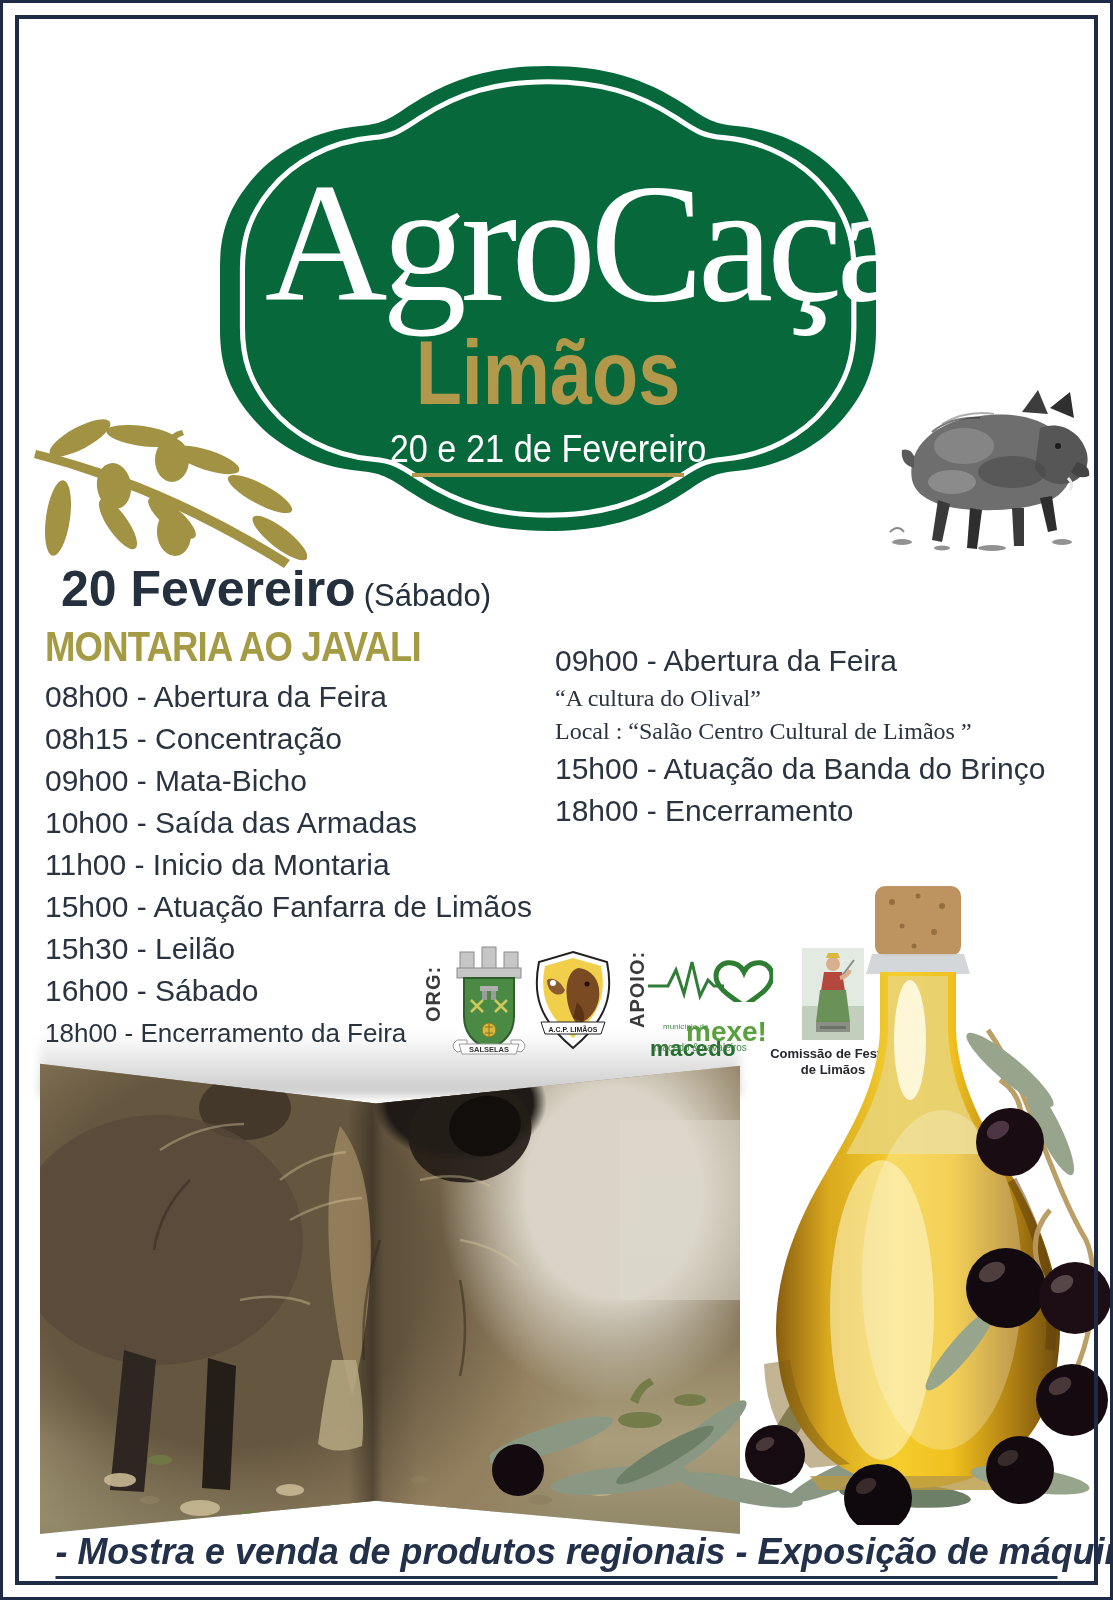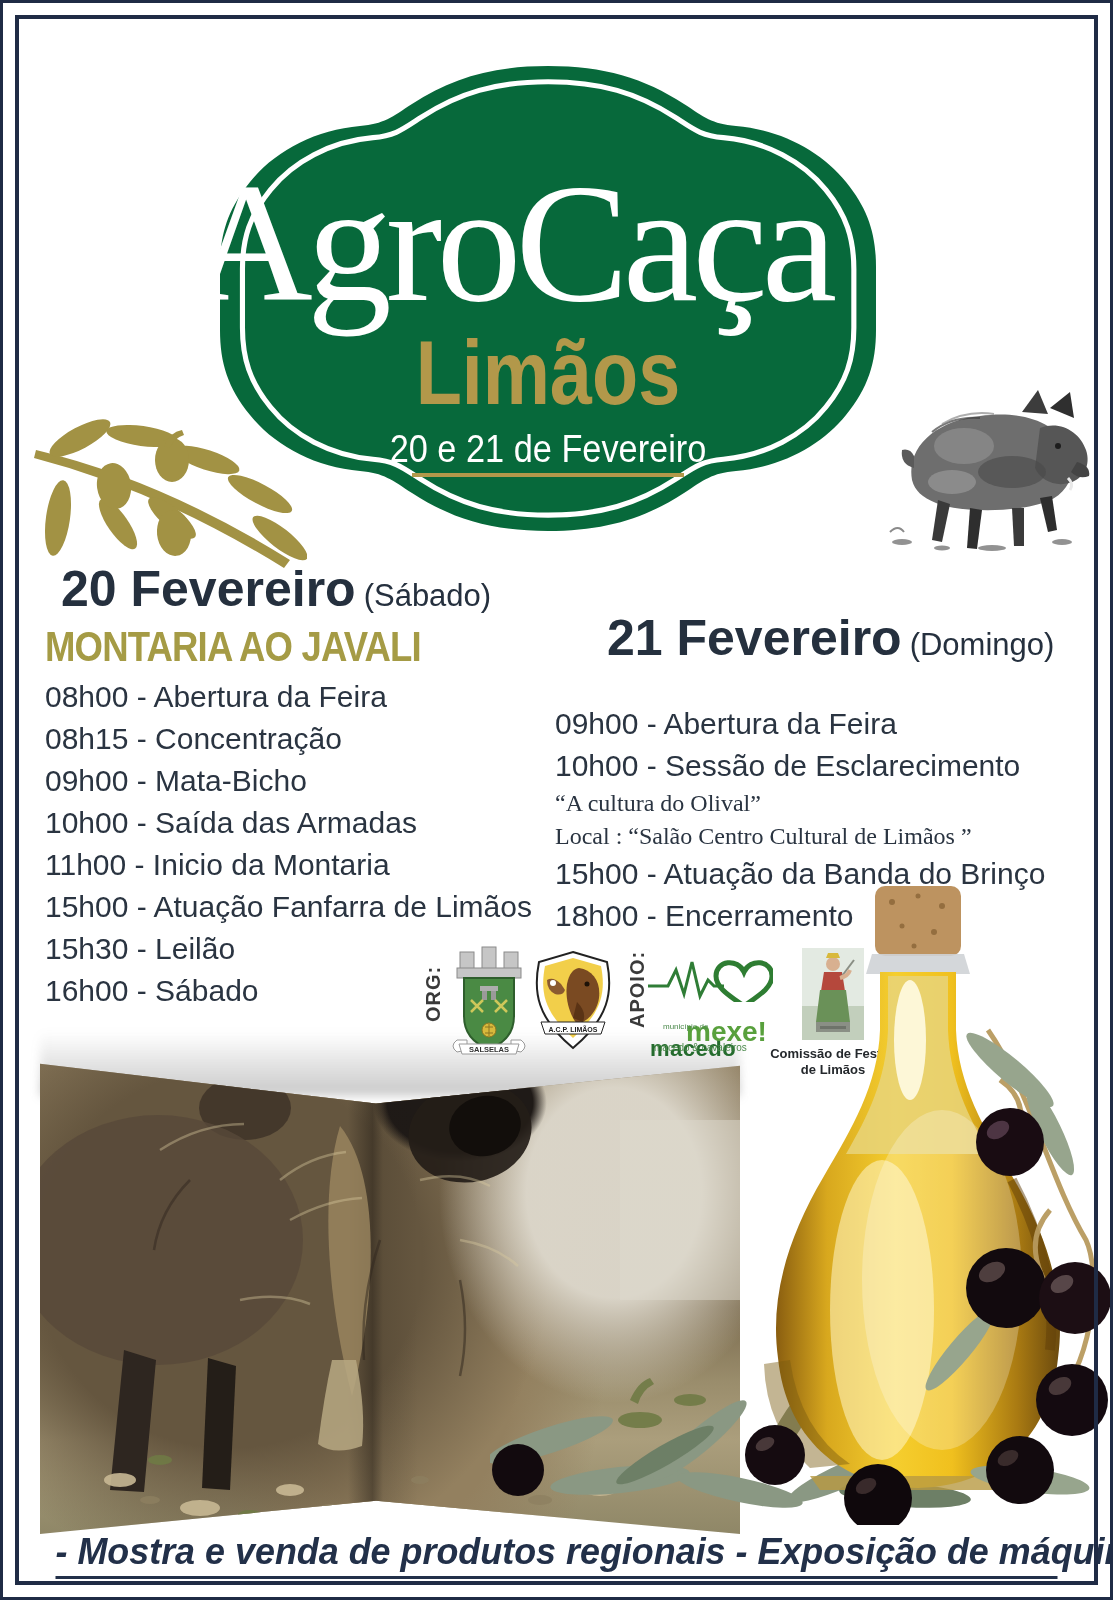--- a/index.html
+++ b/index.html
@@ -16,21 +16,21 @@
     position:relative;width:1113px;height:1600px;background:#fff;overflow:hidden;
     font-family:"Liberation Sans",sans-serif;color:var(--ink);
   }
   .frame-outer{position:absolute;inset:0;border:3px solid var(--frame-navy);pointer-events:none;z-index:50;}
   .frame-inner{position:absolute;inset:15px;border:4px solid var(--frame-navy);pointer-events:none;z-index:50;}
 
   
   .badge{position:absolute;left:190px;top:62px;width:716px;height:473px;z-index:2;}
   .badge svg{position:absolute;inset:0;}
   .badge-title{
-    position:absolute;top:96px;left:0;width:100%;text-align:left;
+    position:absolute;top:96px;left:0;width:100%;text-align:right;
     font-family:"Liberation Serif",serif;font-size:170px;line-height:170px;
     letter-spacing:-6px;color:#fff;white-space:nowrap;
   }
   .badge-subtitle{
     position:absolute;top:266px;left:0;width:100%;text-align:center;
     font-weight:700;font-size:90px;line-height:90px;color:var(--gold);
     transform:scaleX(.84);white-space:nowrap;
   }
   .badge-dates{
     position:absolute;top:367px;left:0;width:100%;text-align:center;
@@ -191,32 +191,29 @@
         <div class="item normal">10h00 - Saída das Armadas</div>
 
         <div class="item normal">11h00 - Inicio da Montaria</div>
 
         <div class="item normal">15h00 - Atuação Fanfarra de Limãos</div>
 
         <div class="item normal">15h30 - Leilão</div>
 
         <div class="item normal">16h00 - Sábado</div>
 
+        <div class="item compact">18h00 - Encerramento da Feira</div>
       </div>
   </section>
 
   <section class="day day2">
-    <div class="day-header">
-      <span>21 Fevereiro</span><span class="weekday">(Domingo)</span>
-    </div>
     <div class="items">
 
         <div class="item normal">09h00 - Abertura da Feira</div>
 
-        <div class="item normal">10h00 - Sessão de Esclarecimento</div>
 
         <div class="item small">“A cultura do Olival”</div>
 
         <div class="item small">Local : “Salão Centro Cultural de Limãos ”</div>
 
 
         <div class="item normal">15h00 - Atuação da Banda do Brinço</div>
 
         <div class="item normal">18h00 - Encerramento</div>
       </div>

